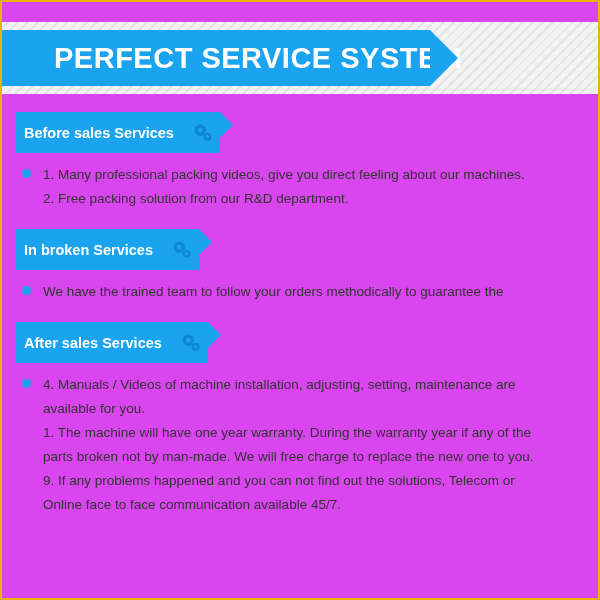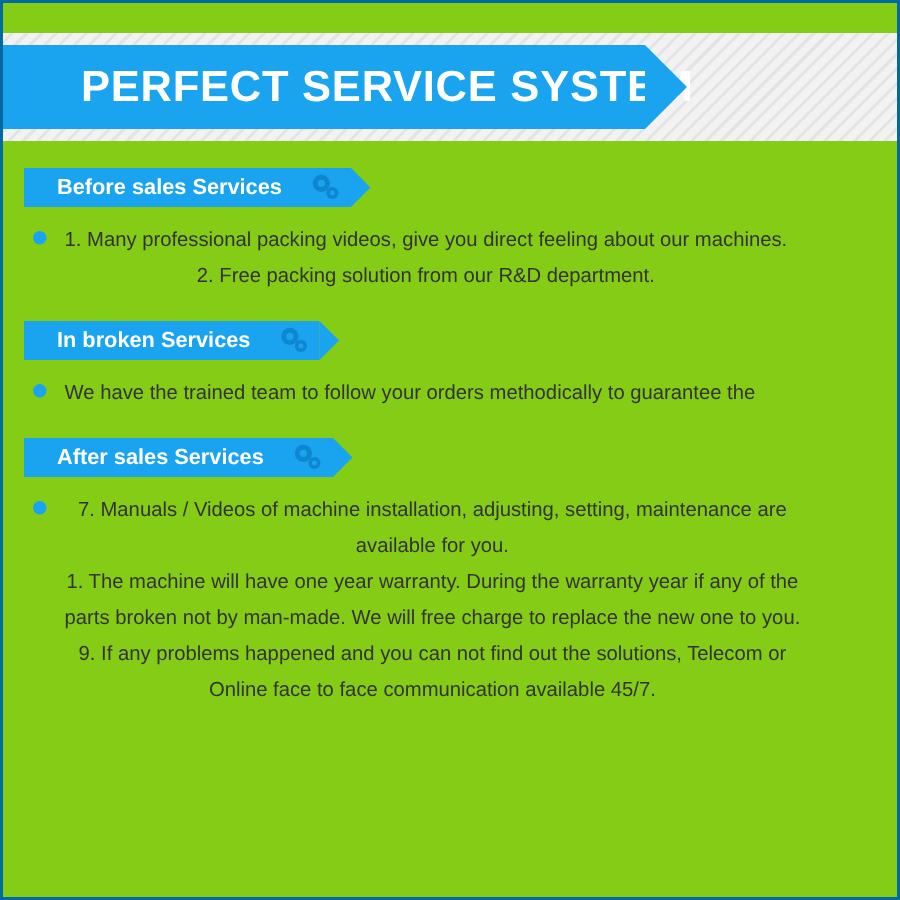--- a/index.html
+++ b/index.html
@@ -11,22 +11,22 @@
     height: 600px;
     background: #ffffff;
     font-family: "Liberation Sans", sans-serif;
     overflow: hidden;
   }
   .page {
     position: relative;
     width: 600px;
     height: 600px;
     box-sizing: border-box;
-    border: 2px solid #0369a1;
-    background: #84cc16;
+    border: 2px solid #eab308;
+    background: #d946ef;
   }
   
   .header {
     position: relative;
     height: 72px;
     margin: 20px 0 0 0;
     background: #f2f2f2;
     overflow: hidden;
   }
   .header-stripes {
@@ -73,23 +73,23 @@
   .content {
     padding: 0 14px;
   }
   .section {
     margin-top: 18px;
   }
   .section-head {
     position: relative;
     display: inline-flex;
     align-items: center;
-    height: 26px;
+    height: 41px;
     background: #1aa3ef;
-    padding: 0 6px 0 22px;
+    padding: 0 6px 0 8px;
   }
   .section-head:after {
     content: "";
     position: absolute;
     right: -13px;
     top: 0;
     width: 0;
     height: 0;
     border-top: 13.5px solid transparent;
     border-bottom: 13.5px solid transparent;
@@ -123,21 +123,21 @@
     background: #1aa3ef;
     flex: 0 0 9px;
     margin-top: 6px;
     margin-right: 12px;
   }
   .lines {
     font-size: 13.5px;
     color: #333333;
     line-height: 24px;
   }
-  .lines div { white-space: nowrap; text-align: center; }
+  .lines div { white-space: nowrap; }
 </style>
 </head>
 <body>
 
 <div class="page">
 
   <div class="header">
     <div class="header-stripes"></div>
     <div class="header-banner">
       <div class="header-title">PERFECT SERVICE SYSTEM</div>
@@ -207,21 +207,21 @@
             <g fill="#0f86d0">
               <circle cx="17" cy="16" r="4.4"></circle>
             </g>
             <circle cx="17" cy="16" r="1.8" fill="#1aa3ef"></circle>
           </svg>
         </span>
       </div>
       <div class="section-body">
         <span class="bullet"></span>
         <div class="lines">
-          <div>7. Manuals / Videos of machine installation, adjusting, setting, maintenance are</div>
+          <div>4. Manuals / Videos of machine installation, adjusting, setting, maintenance are</div>
           <div>available for you.</div>
           <div>1. The machine will have one year warranty. During the warranty year if any of the</div>
           <div>parts broken not by man-made. We will free charge to replace the new one to you.</div>
           <div>9. If any problems happened and you can not find out the solutions, Telecom or</div>
           <div>Online face to face communication available 45/7.</div>
         </div>
       </div>
     </div>
 
   </div>

